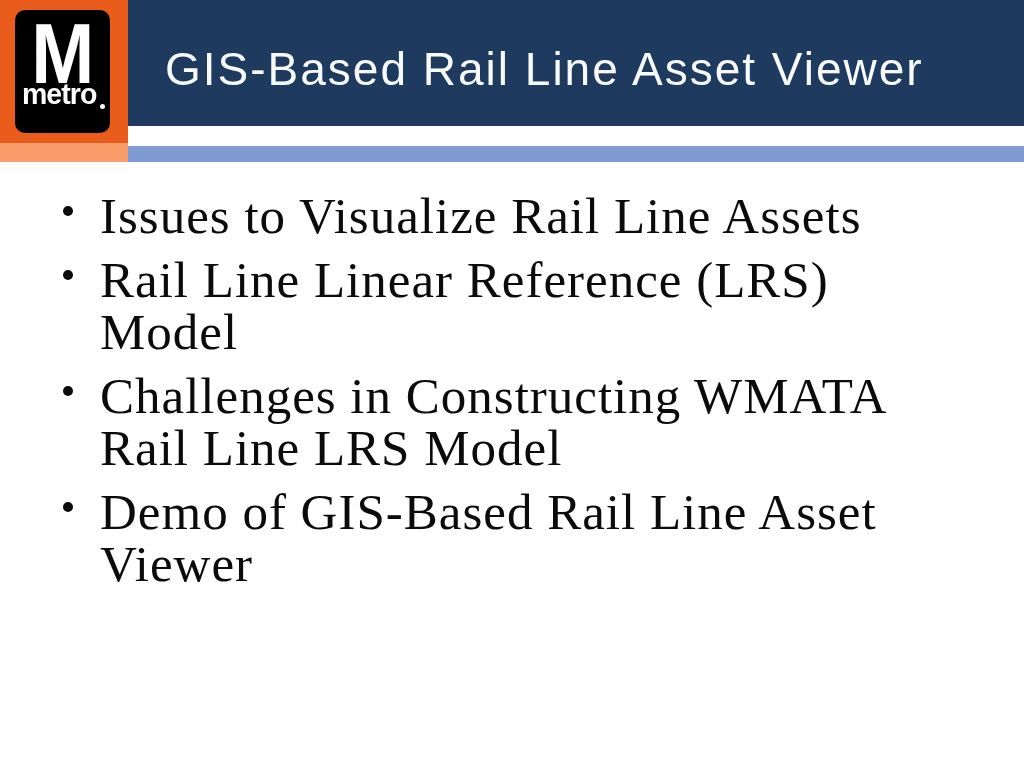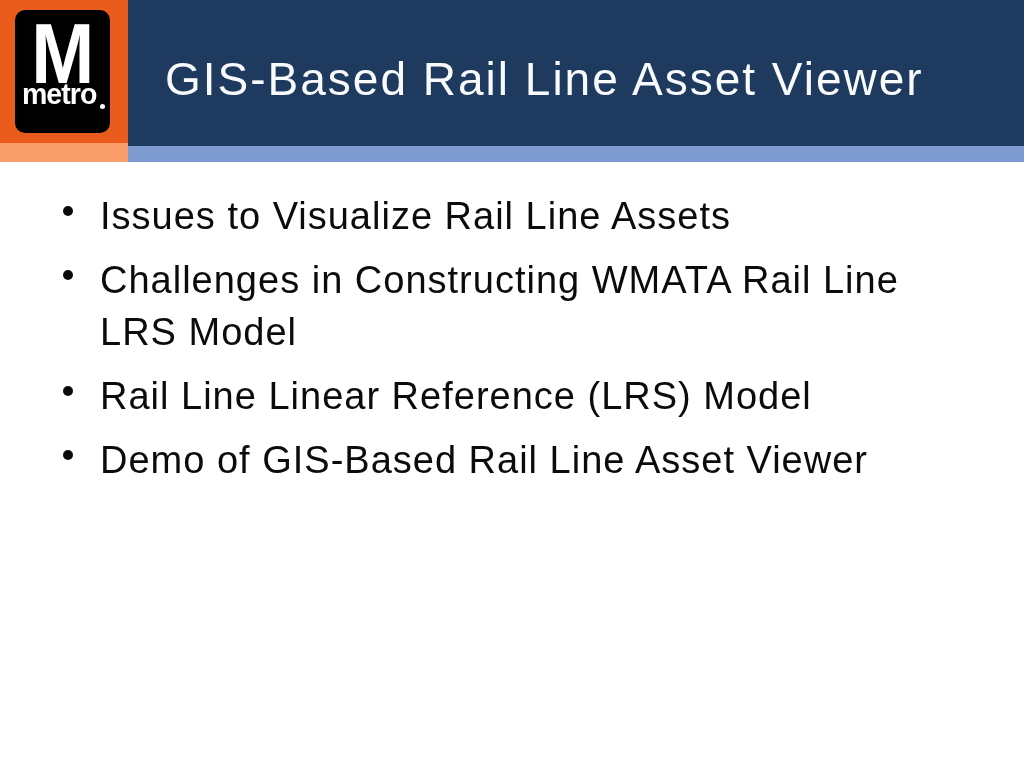--- a/index.html
+++ b/index.html
@@ -3,21 +3,21 @@
 <meta charset="utf-8">
 <style>
   html,body { margin:0; padding:0; background:#ffffff; }
   .slide {
     position:relative; width:1024px; height:768px; background:#ffffff;
     font-family:"Liberation Sans","DejaVu Sans",sans-serif; overflow:hidden;
   }
 
   
   .header-navy {
-    position:absolute; left:128px; top:0; width:896px; height:146px;
+    position:absolute; left:128px; top:0; width:896px; height:126px;
     background:#1E3A5F; display:flex; align-items:center;
   }
   .slide-title {
     color:#F9FAFC; font-size:46px; letter-spacing:2px; font-weight:400;
     padding-left:37px; padding-top:12px; white-space:nowrap;
   }
   .strip-blue {
     position:absolute; left:128px; top:146px; width:896px; height:16px;
     background:#7F9CD2;
   }
@@ -52,22 +52,22 @@
     margin-top:1px; margin-left:1px;
   }
 
   
   .bullet-list {
     position:absolute; left:63px; top:190px; margin:0; padding:0;
     list-style:none;
   }
   .bullet-item {
     display:flex; align-items:flex-start;
-    font-size:38px; line-height:52px; letter-spacing:1px;
-    color:#0B0B0B; margin-bottom:12px;
+    font-size:51px; line-height:52px; letter-spacing:1px;
+    color:#0B0B0B; margin-bottom:12px;font-family:Liberation Serif, serif;
   }
   .bullet-dot {
     flex:none; width:10px; height:10px; border-radius:50%;
     background:#0B0B0B; margin-top:16px; margin-right:27px;
   }
   .bullet-text { max-width:845px; }
 </style>
 </head>
 <body>
 
@@ -88,25 +88,25 @@
     </div>
   </div>
 
   <ul class="bullet-list">
     <li class="bullet-item">
       <span class="bullet-dot"></span>
       <span class="bullet-text">Issues to Visualize Rail Line Assets</span>
     </li>
     <li class="bullet-item">
       <span class="bullet-dot"></span>
-      <span class="bullet-text">Challenges in Constructing WMATA Rail Line LRS Model</span>
+      <span class="bullet-text">Rail Line Linear Reference (LRS) Model</span>
     </li>
     <li class="bullet-item">
       <span class="bullet-dot"></span>
-      <span class="bullet-text">Rail Line Linear Reference (LRS) Model</span>
+      <span class="bullet-text">Challenges in Constructing WMATA Rail Line LRS Model</span>
     </li>
     <li class="bullet-item">
       <span class="bullet-dot"></span>
       <span class="bullet-text">Demo of GIS-Based Rail Line Asset Viewer</span>
     </li>
   </ul>
 
 </div>
 
 </body></html>

